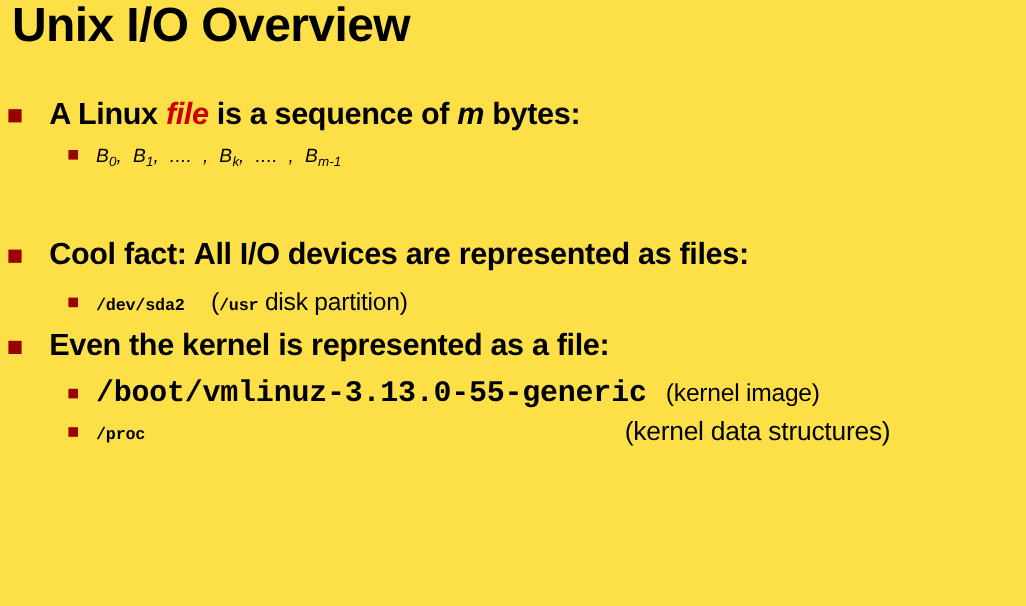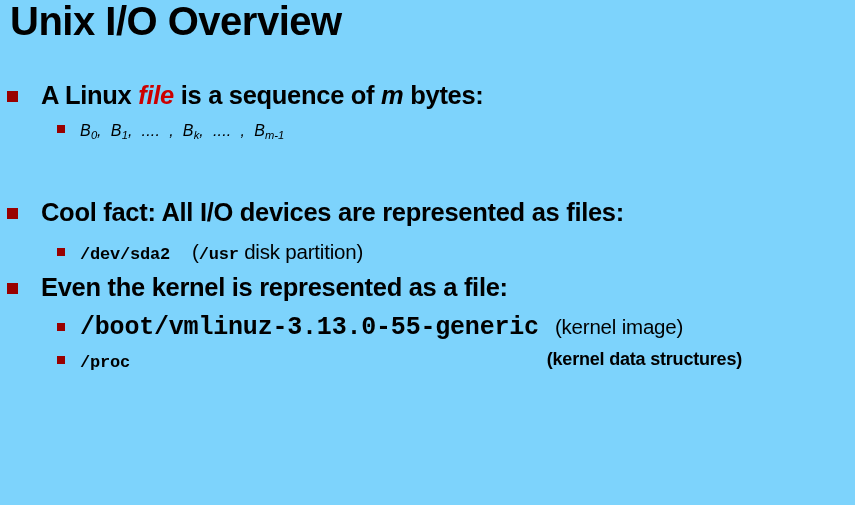--- a/index.html
+++ b/index.html
@@ -14,21 +14,21 @@
     font-family: "Liberation Sans", sans-serif;
     color: #000000;
     position: relative;
   }
 
   #slide {
     position: absolute;
     left: 0; top: 0;
     width: 855px;
     height: 505px;
-    background: #7dd3fc;
+    background: #fde047;
   }
 
   
   #slide-title {
     position: absolute;
     left: 10px;
     top: -2px;
     font-size: 40px;
     font-weight: bold;
     letter-spacing: -0.5px;
@@ -99,21 +99,21 @@
     color: #CC0000;
     font-weight: bold;
     font-style: italic;
   }
   .ital {
     font-style: italic;
   }
   .mono {
     font-family: "Liberation Mono", "DejaVu Sans Mono", monospace;
     font-weight: bold;
-    font-size: 17px;
+    font-size: 14px;
     letter-spacing: -0.2px;
   }
   .mono-small {
     font-family: "Liberation Mono", "DejaVu Sans Mono", monospace;
     font-weight: bold;
     font-size: 25px;
     letter-spacing: -0.2px;
   }
   .paren {
     font-family: "Liberation Sans", sans-serif;
@@ -135,22 +135,22 @@
   .sp-sm { display: inline-block; width: 9px; }
   .sp-md { display: inline-block; width: 16px; }
   .sp-lg { display: inline-block; width: 22px; }
 
   
   .lvl2 .right-note {
     position: absolute;
     right: 4px;
     top: 0;
     font-family: "Liberation Sans", sans-serif;
-    font-weight: bold;
-    font-size: 18px;
+    font-weight: normal;
+    font-size: 22px;
     line-height: 31px;
     letter-spacing: -0.2px;
     white-space: nowrap;
   }
 </style>
 </head>
 <body>
 
 <div id="slide">
 

